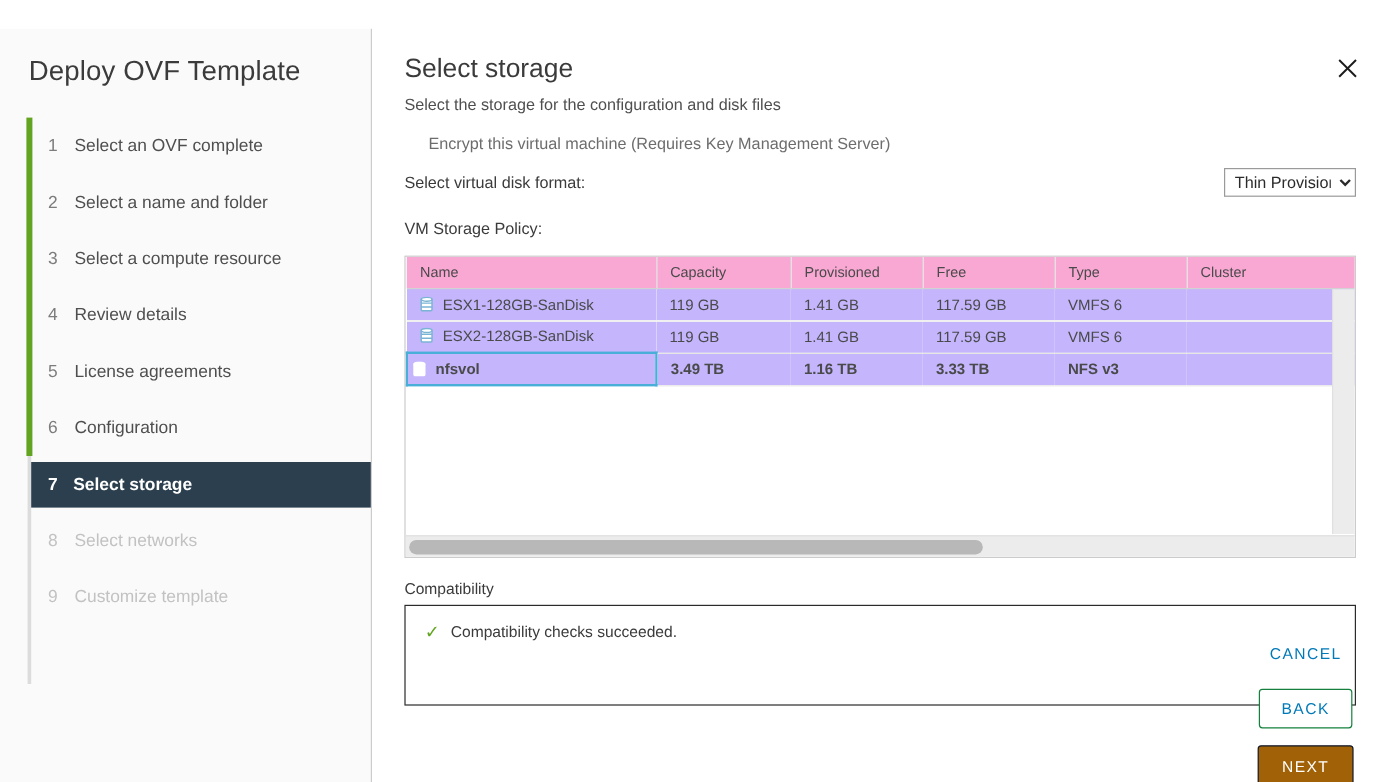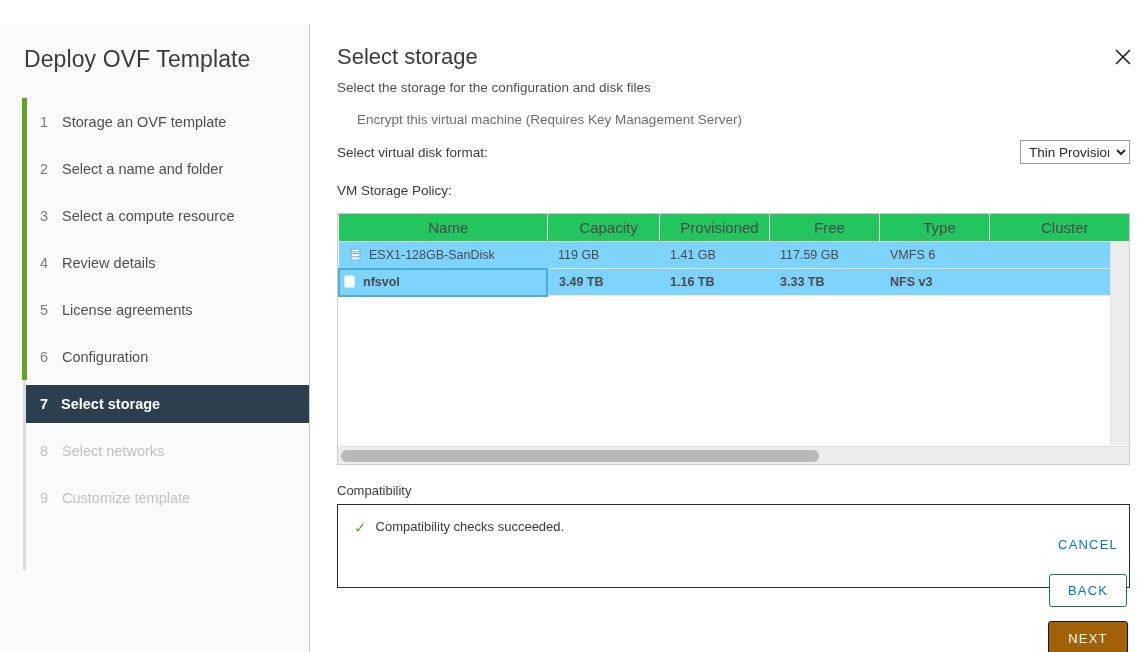--- a/index.html
+++ b/index.html
@@ -186,38 +186,38 @@
     height: 252px;
     position: relative;
     overflow: hidden;
   }
   table.ds {
     border-collapse: collapse;
     width: 100%;
     table-layout: fixed;
   }
   table.ds thead th {
-    background: #22c55e;
+    background: #f9a8d4;
     border-bottom: 1px solid #d2d2d2;
     border-right: 1px solid #e2e2e2;
-    font-size: 15px;
+    font-size: 12px;
     font-weight: 400;
     color: #4a4a4a;
-    text-align: center;
+    text-align: left;
     padding: 5px 0 5px 11px;
     height: 26px;
   }
   table.ds thead th:last-child { border-right: none; }
   table.ds tbody td {
     font-size: 12.5px;
     color: #4a4a4a;
     padding: 4px 0 4px 11px;
     height: 27px;
     border-bottom: 1px solid #e6e6e6;
-    background: #7dd3fc;
+    background: #c4b5fd;
     white-space: nowrap;
     overflow: hidden;
   }
   tr.selected td {
     background: #2b3f4e;
     color: #ffffff;
     font-weight: bold;
     border-bottom: 1px solid #2b3f4e;
   }
   tr.selected td.namecell {
@@ -324,21 +324,21 @@
 
   <div id="sidebar">
     <div id="wizard-title">Deploy OVF Template</div>
     <div id="steps">
       <div id="progress-bar"></div>
       <div id="progress-rest"></div>
       <div id="steps-container">
           <div class="step-slot">
             <div class="step done">
               <span class="num">1</span>
-              <span class="lbl">Storage an OVF template</span>
+              <span class="lbl">Select an OVF complete</span>
             </div>
           </div>
           <div class="step-slot">
             <div class="step done">
               <span class="num">2</span>
               <span class="lbl">Select a name and folder</span>
             </div>
           </div>
           <div class="step-slot">
             <div class="step done">
@@ -444,20 +444,40 @@
                   </span>
                   <span>ESX1-128GB-SanDisk</span>
                 </div>
               </td>
               <td>119 GB</td>
               <td>1.41 GB</td>
               <td>117.59 GB</td>
               <td>VMFS 6</td>
               <td></td>
             </tr>
+            <tr>
+              <td class="namecell">
+                <div class="name-inner">
+                  <span>
+                    <svg class="ds-icon" viewBox="0 0 11 14">
+                      <rect x="1" y="2" width="9" height="10" rx="1" fill="#ffffff" stroke="#79b4d4" stroke-width="1.2"></rect>
+                      <ellipse cx="5.5" cy="2.4" rx="4.5" ry="1.6" fill="#ffffff" stroke="#79b4d4" stroke-width="1.2"></ellipse>
+                      <line x1="1" y1="5.6" x2="10" y2="5.6" stroke="#79b4d4" stroke-width="1.2"></line>
+                      <line x1="1" y1="8.8" x2="10" y2="8.8" stroke="#79b4d4" stroke-width="1.2"></line>
+                    </svg>
+                  </span>
+                  <span>ESX2-128GB-SanDisk</span>
+                </div>
+              </td>
+              <td>119 GB</td>
+              <td>1.41 GB</td>
+              <td>117.59 GB</td>
+              <td>VMFS 6</td>
+              <td></td>
+            </tr>
             <tr class="selected">
               <td class="namecell">
                 <div class="name-inner">
                   <span>
                     <svg class="ds-icon" viewBox="0 0 11 14">
                       <rect x="1" y="2" width="9" height="10" rx="1" fill="#ffffff" stroke="#ffffff" stroke-width="1.2"></rect>
                       <ellipse cx="5.5" cy="2.4" rx="4.5" ry="1.6" fill="#ffffff" stroke="#ffffff" stroke-width="1.2"></ellipse>
                       <line x1="1" y1="5.6" x2="10" y2="5.6" stroke="#ffffff" stroke-width="1.2"></line>
                       <line x1="1" y1="8.8" x2="10" y2="8.8" stroke="#ffffff" stroke-width="1.2"></line>
                     </svg>

